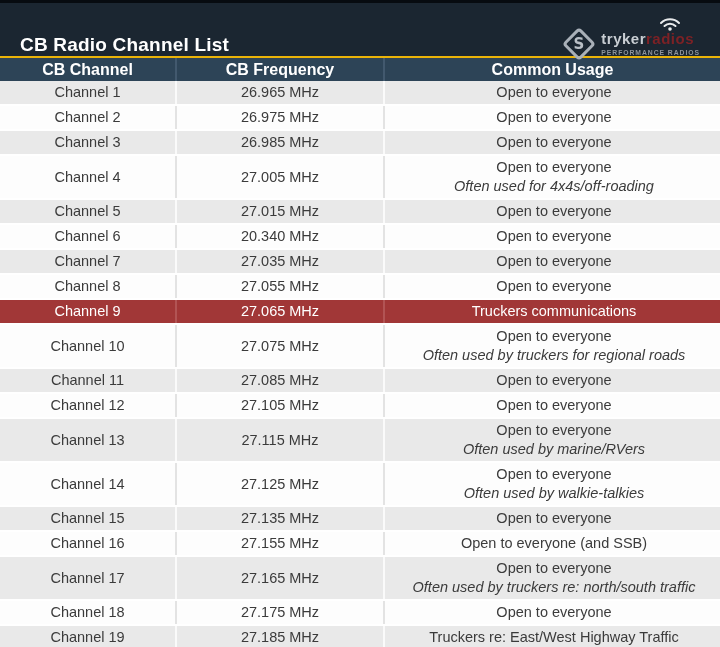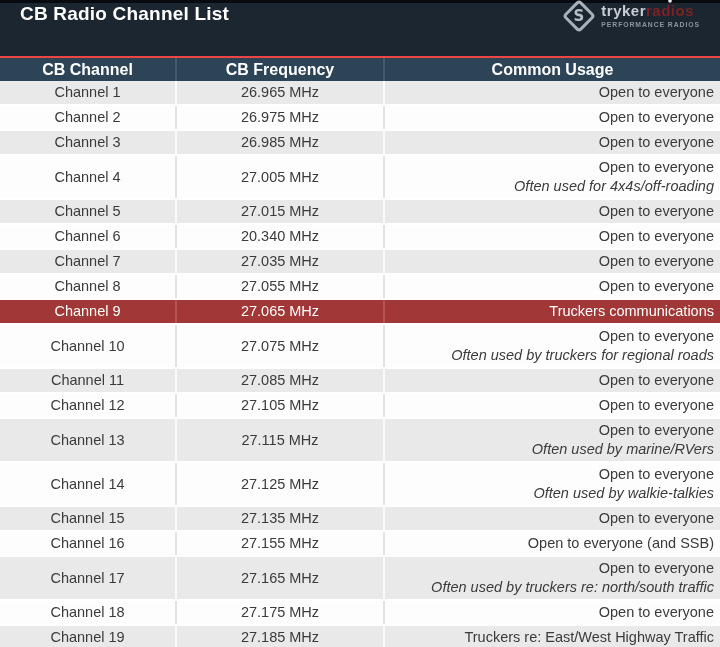--- a/index.html
+++ b/index.html
@@ -22,22 +22,22 @@
     background:#fff;
     width:720px;height:647px;overflow:hidden;
   }
   .page{width:720px;height:647px;display:flex;flex-direction:column;background:#fff;}
 
   
   .titlebar{
     height:58px;flex:0 0 58px;
     background:var(--titlebar-bg);
     border-top:3px solid var(--top-line);
-    border-bottom:2px solid #ef4444;
-    display:flex;align-items:flex-start;justify-content:space-between;
+    border-bottom:2px solid #eab308;
+    display:flex;align-items:flex-end;justify-content:space-between;
     padding:0 14px 0 20px;position:relative;
   }
   .page-title{
     color:#ffffff;font-size:19px;font-weight:bold;letter-spacing:.2px;
   }
   .logo{display:flex;align-items:center;gap:6px;position:relative;padding-right:6px;}
   .logo-mark{
     width:24px;height:24px;border:3px solid #a9b0b8;border-radius:4px;
     transform:rotate(45deg);display:flex;align-items:center;justify-content:center;
     flex:0 0 auto;margin-right:4px;
@@ -79,21 +79,21 @@
   .cell{
     font-size:14.5px;color:var(--text-dark);
     display:flex;flex-direction:column;justify-content:center;
     padding:2px 0;min-height:23px;line-height:19px;
   }
   .row.gray  .cell + .cell{border-left:2px solid #fafafa;}
   .row.white .cell + .cell{border-left:2px solid #e3e3e3;}
   .row.highlight .cell{color:#ffffff;}
   .row.highlight .cell + .cell{border-left:2px solid var(--highlight-divider);}
   .cell.col-channel,.cell.col-freq{align-items:center;text-align:left;}
-  .cell.col-usage{align-items:flex-end;text-align:left;padding-left:9px;padding-right:6px;}
+  .cell.col-usage{align-items:center;text-align:left;padding-left:9px;padding-right:6px;}
   .usage-note{font-style:italic;}
 </style>
 </head>
 <body>
 
 <div class="page">
 
   <div class="titlebar">
     <div class="page-title">CB Radio Channel List</div>
 

